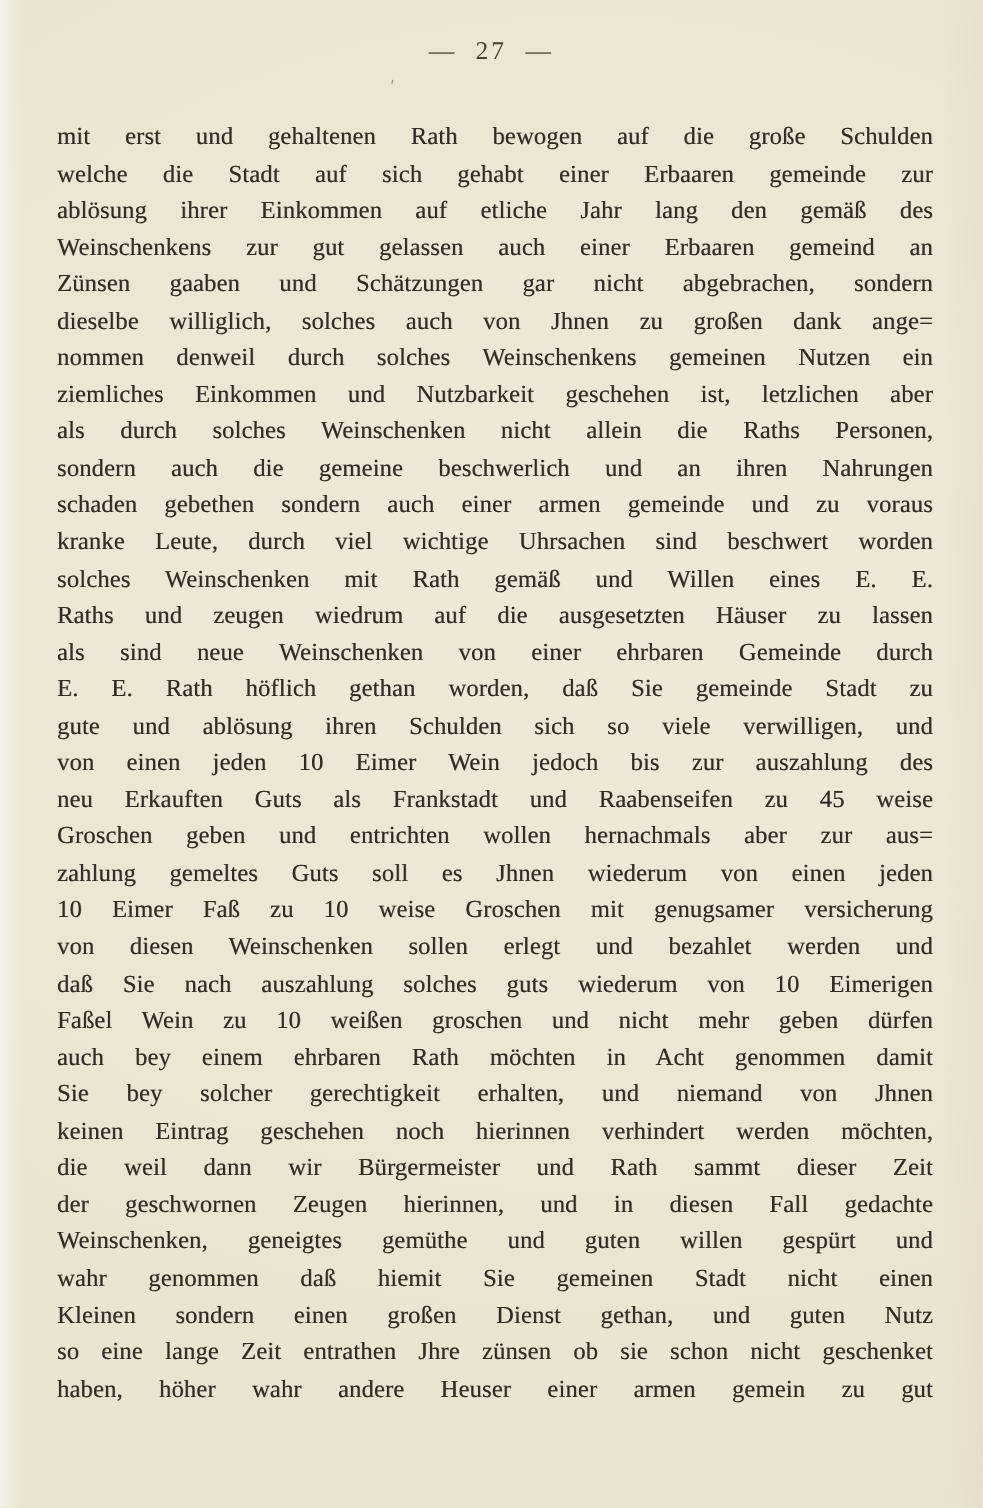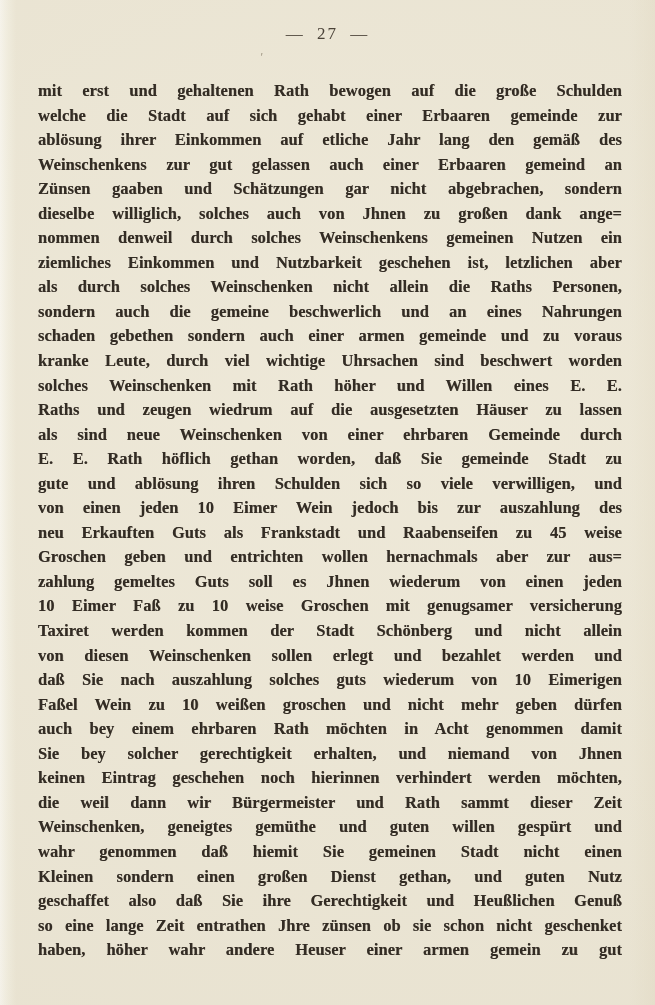--- a/index.html
+++ b/index.html
@@ -47,21 +47,20 @@
     top: 50px;
     font-size: 12px;
     color: #9a917e;
     transform: rotate(10deg);
   }
   .text-block {
     position: absolute;
     top: 79px;
     left: 38px;
     width: 584px;
-    font-weight: bold;
   }
   .line {
     font-size: 16.4px;
     line-height: 24.55px;
     height: 24.55px;
     text-align: justify;
     text-align-last: justify;
     -moz-text-align-last: justify;
     white-space: normal;
     overflow: hidden;
@@ -82,41 +81,40 @@
   <div class="text-block" id="text-block">
       <div class="line">mit erst und gehaltenen Rath bewogen auf die große Schulden</div>
       <div class="line">welche die Stadt auf sich gehabt einer Erbaaren gemeinde zur</div>
       <div class="line">ablösung ihrer Einkommen auf etliche Jahr lang den gemäß des</div>
       <div class="line">Weinschenkens zur gut gelassen auch einer Erbaaren gemeind an</div>
       <div class="line">Zünsen gaaben und Schätzungen gar nicht abgebrachen, sondern</div>
       <div class="line">dieselbe williglich, solches auch von Jhnen zu großen dank ange=</div>
       <div class="line">nommen denweil durch solches Weinschenkens gemeinen Nutzen ein</div>
       <div class="line">ziemliches Einkommen und Nutzbarkeit geschehen ist, letzlichen aber</div>
       <div class="line">als durch solches Weinschenken nicht allein die Raths Personen,</div>
-      <div class="line">sondern auch die gemeine beschwerlich und an eines Nahrungen</div>
+      <div class="line">sondern auch die gemeine beschwerlich und an ihren Nahrungen</div>
       <div class="line">schaden gebethen sondern auch einer armen gemeinde und zu voraus</div>
       <div class="line">kranke Leute, durch viel wichtige Uhrsachen sind beschwert worden</div>
-      <div class="line">solches Weinschenken mit Rath höher und Willen eines E. E.</div>
+      <div class="line">solches Weinschenken mit Rath gemäß und Willen eines E. E.</div>
       <div class="line">Raths und zeugen wiedrum auf die ausgesetzten Häuser zu lassen</div>
       <div class="line">als sind neue Weinschenken von einer ehrbaren Gemeinde durch</div>
       <div class="line">E. E. Rath höflich gethan worden, daß Sie gemeinde Stadt zu</div>
       <div class="line">gute und ablösung ihren Schulden sich so viele verwilligen, und</div>
       <div class="line">von einen jeden 10 Eimer Wein jedoch bis zur auszahlung des</div>
       <div class="line">neu Erkauften Guts als Frankstadt und Raabenseifen zu 45 weise</div>
       <div class="line">Groschen geben und entrichten wollen hernachmals aber zur aus=</div>
       <div class="line">zahlung gemeltes Guts soll es Jhnen wiederum von einen jeden</div>
       <div class="line">10 Eimer Faß zu 10 weise Groschen mit genugsamer versicherung</div>
-      <div class="line">Taxiret werden kommen der Stadt Schönberg und nicht allein</div>
       <div class="line">von diesen Weinschenken sollen erlegt und bezahlet werden und</div>
       <div class="line">daß Sie nach auszahlung solches guts wiederum von 10 Eimerigen</div>
       <div class="line">Faßel Wein zu 10 weißen groschen und nicht mehr geben dürfen</div>
       <div class="line">auch bey einem ehrbaren Rath möchten in Acht genommen damit</div>
       <div class="line">Sie bey solcher gerechtigkeit erhalten, und niemand von Jhnen</div>
       <div class="line">keinen Eintrag geschehen noch hierinnen verhindert werden möchten,</div>
       <div class="line">die weil dann wir Bürgermeister und Rath sammt dieser Zeit</div>
+      <div class="line">der geschwornen Zeugen hierinnen, und in diesen Fall gedachte</div>
       <div class="line">Weinschenken, geneigtes gemüthe und guten willen gespürt und</div>
       <div class="line">wahr genommen daß hiemit Sie gemeinen Stadt nicht einen</div>
       <div class="line">Kleinen sondern einen großen Dienst gethan, und guten Nutz</div>
-      <div class="line">geschaffet also daß Sie ihre Gerechtigkeit und Heußlichen Genuß</div>
       <div class="line">so eine lange Zeit entrathen Jhre zünsen ob sie schon nicht geschenket</div>
       <div class="line">haben, höher wahr andere Heuser einer armen gemein zu gut</div>
     </div>
 </div>
 
 </body></html>

